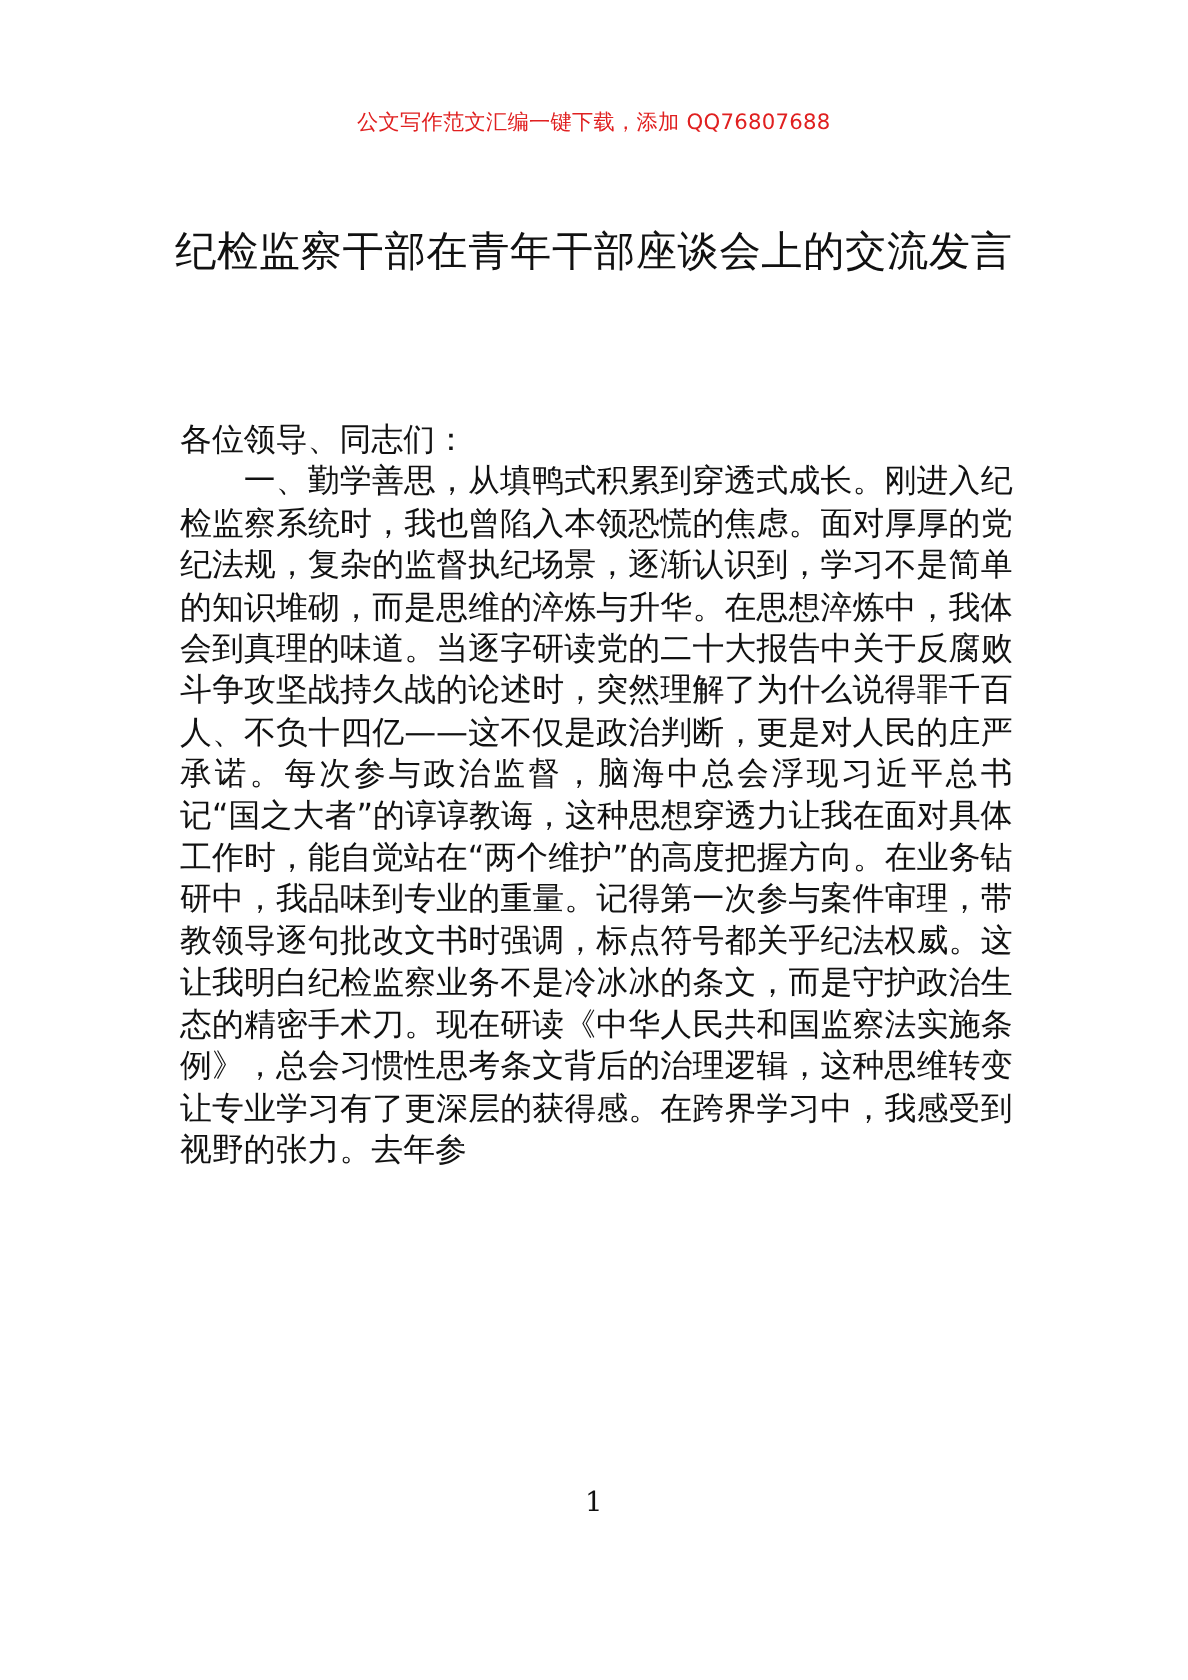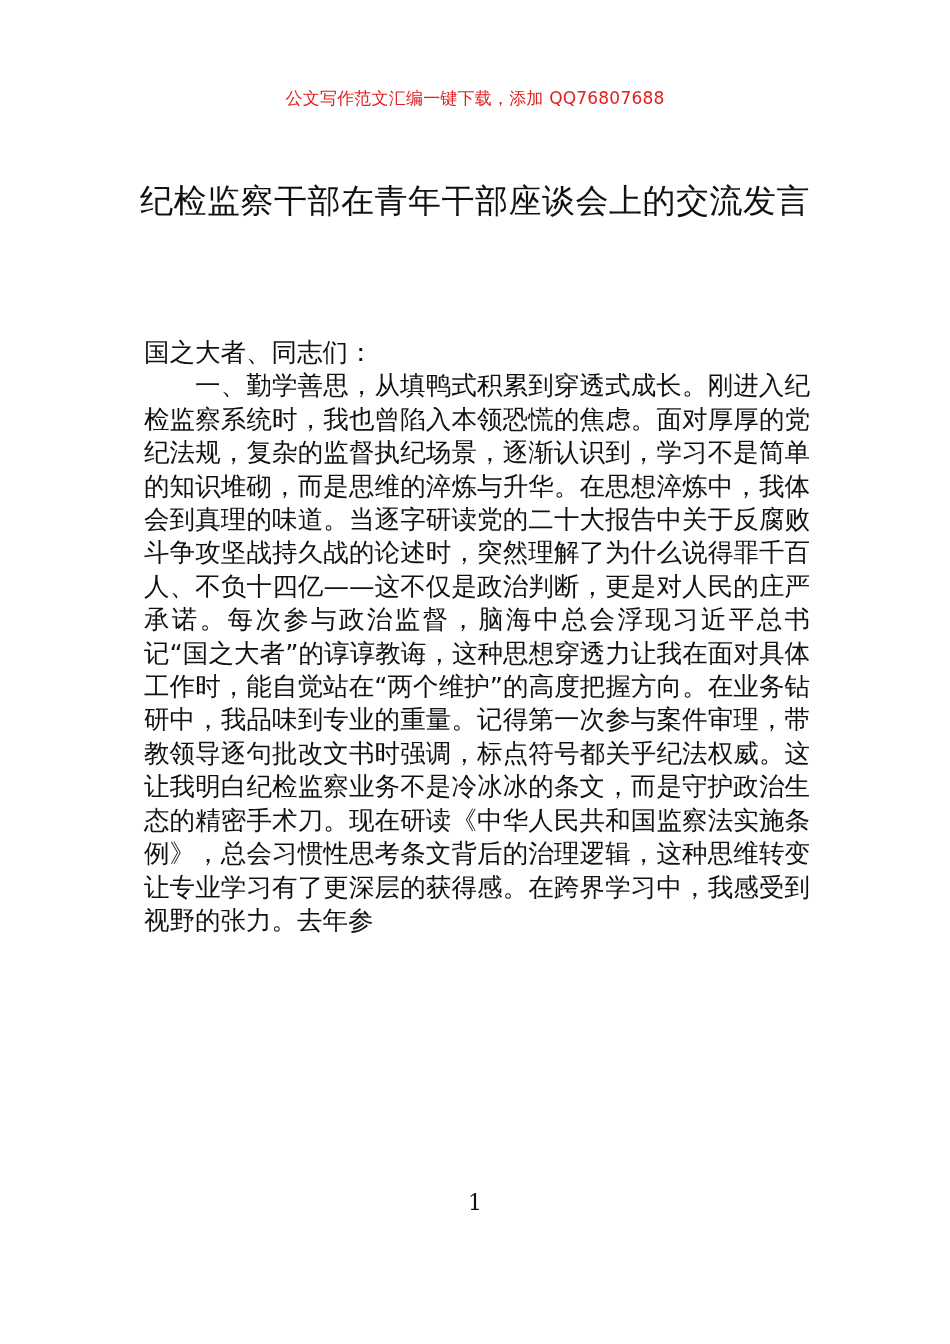--- a/index.html
+++ b/index.html
@@ -75,18 +75,18 @@
   </style>
 </head>
 <body>
 
 <div class="page">
   <div class="banner">公文写作范文汇编一键下载，添加 QQ76807688</div>
 
   <div class="title">纪检监察干部在青年干部座谈会上的交流发言</div>
 
   <div class="body-text">
-    <p class="salutation">国之大者、同志们：</p>
+    <p class="salutation">各位领导、同志们：</p>
     <p class="para">一、勤学善思，从填鸭式积累到穿透式成长。刚进入纪检监察系统时，我也曾陷入本领恐慌的焦虑。面对厚厚的党纪法规，复杂的监督执纪场景，逐渐认识到，学习不是简单的知识堆砌，而是思维的淬炼与升华。在思想淬炼中，我体会到真理的味道。当逐字研读党的二十大报告中关于反腐败斗争攻坚战持久战的论述时，突然理解了为什么说得罪千百人、不负十四亿——这不仅是政治判断，更是对人民的庄严承诺。每次参与政治监督，脑海中总会浮现习近平总书记“国之大者”的谆谆教诲，这种思想穿透力让我在面对具体工作时，能自觉站在“两个维护”的高度把握方向。在业务钻研中，我品味到专业的重量。记得第一次参与案件审理，带教领导逐句批改文书时强调，标点符号都关乎纪法权威。这让我明白纪检监察业务不是冷冰冰的条文，而是守护政治生态的精密手术刀。现在研读《中华人民共和国监察法实施条例》，总会习惯性思考条文背后的治理逻辑，这种思维转变让专业学习有了更深层的获得感。在跨界学习中，我感受到视野的张力。去年参</p>
   </div>
 
   <div class="page-number">1</div>
 </div>
 
 </body></html>

